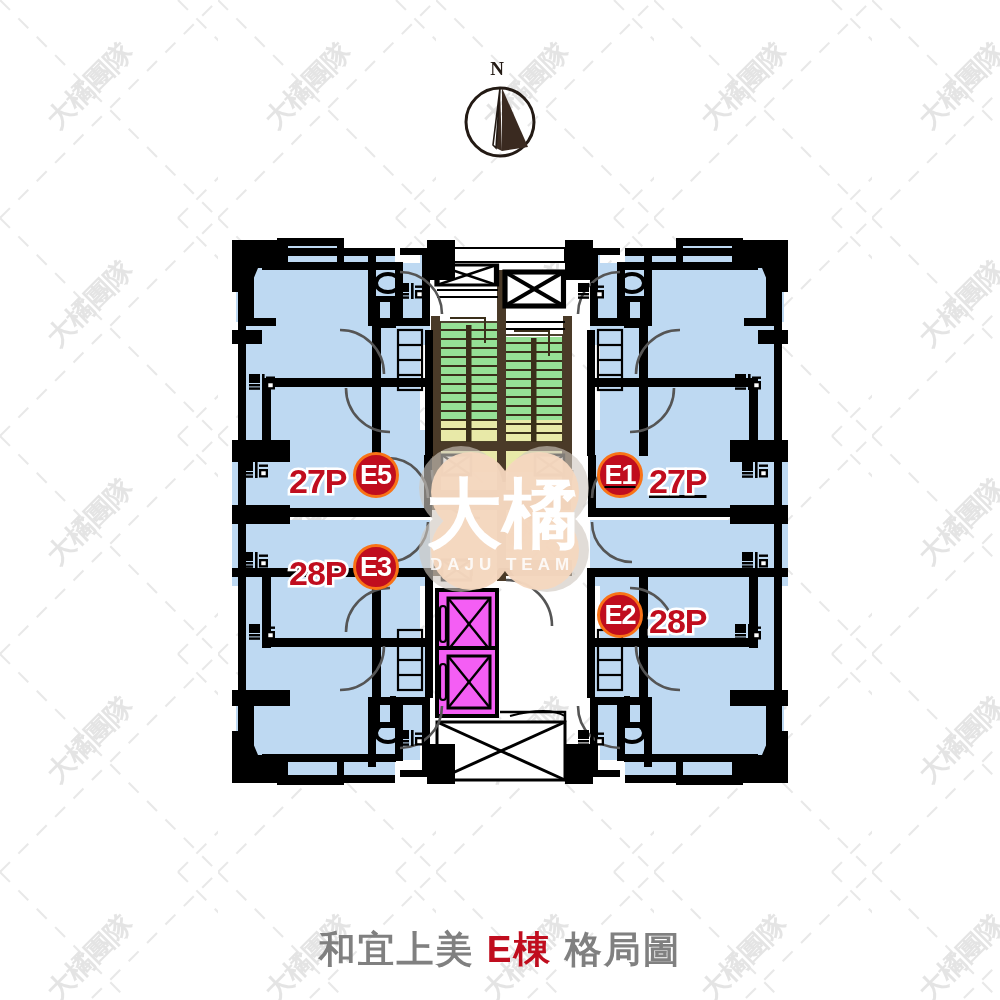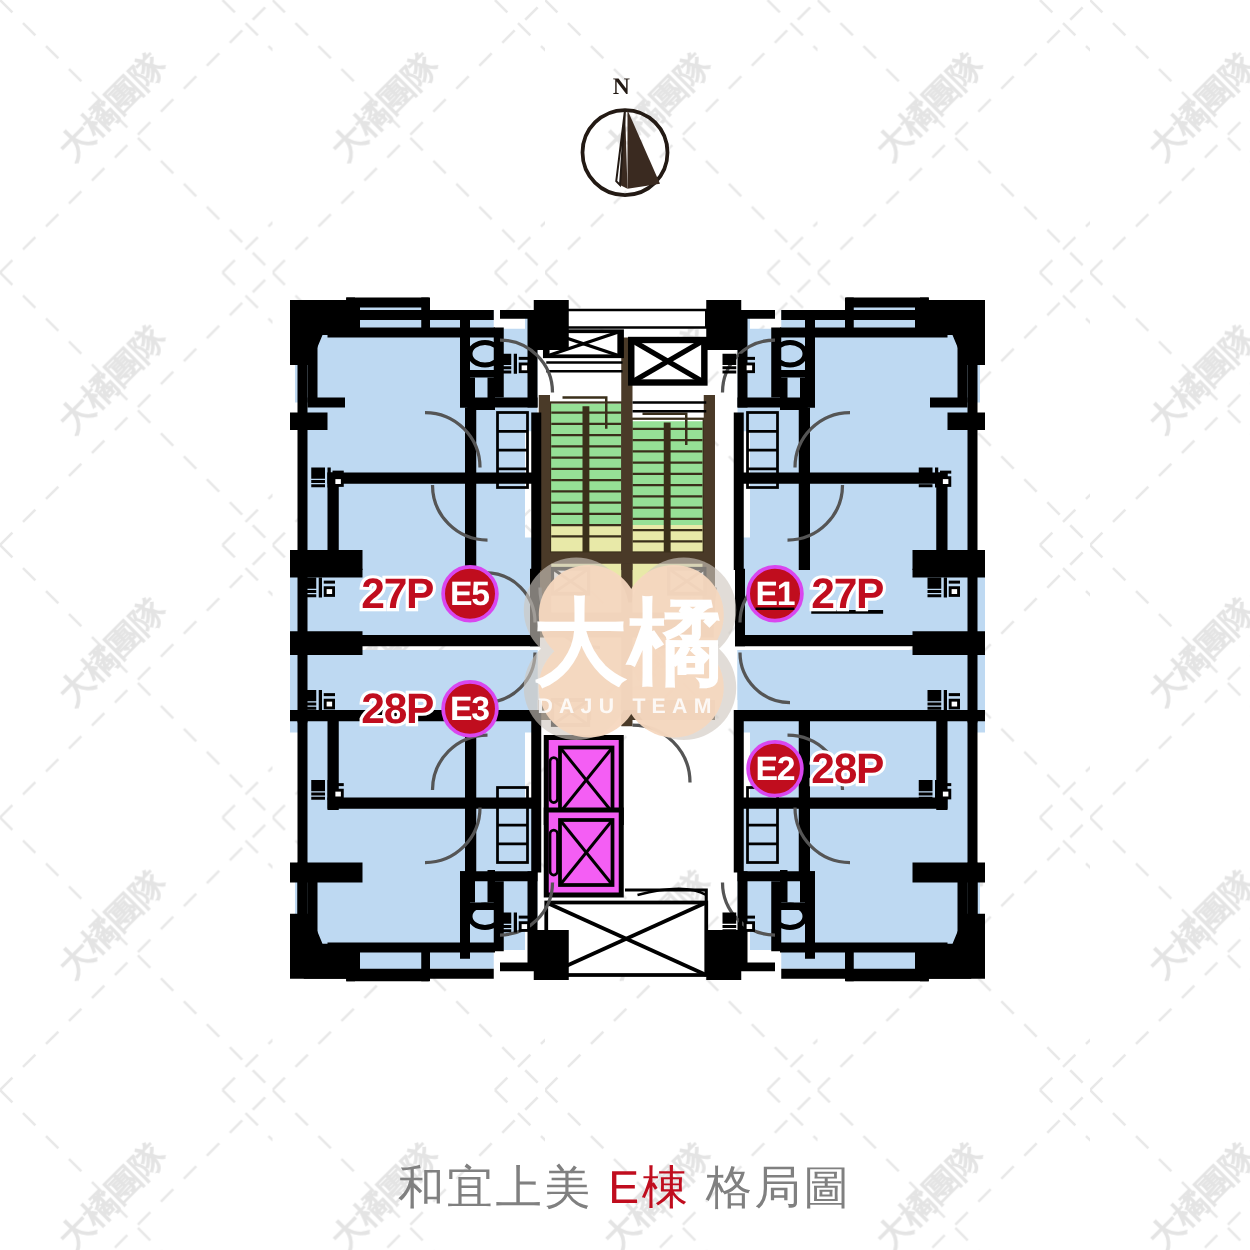--- a/index.html
+++ b/index.html
@@ -15,46 +15,46 @@
 
   
   #plan-stage{position:absolute;left:0;top:0;width:1000px;height:1000px;z-index:2;}
   #plan-stage svg{display:block;width:1000px;height:1000px;}
 
   
   #center-logo{position:absolute;left:399px;top:430px;width:210px;height:200px;z-index:3;pointer-events:none;}
   #center-logo svg{display:block;width:210px;height:200px;}
 
   
-  .unit-badge{position:absolute;z-index:6;display:flex;align-items:center;gap:6px;white-space:nowrap;}
+  .unit-badge{position:absolute;z-index:6;display:flex;align-items:flex-end;gap:6px;white-space:nowrap;}
   .unit-p{
     font-size:34px;font-weight:bold;color:#c00d1e;line-height:1;
     -webkit-text-stroke:5px #ffffff;paint-order:stroke fill;
     letter-spacing:-1px;
   }
   .unit-circ{
     width:46px;height:46px;border-radius:50%;background:#c00d1e;
-    border:3px solid #d946ef;box-sizing:border-box;
+    border:3px solid #f97316;box-sizing:border-box;
     display:flex;align-items:center;justify-content:center;
     color:#ffffff;font-size:27px;font-weight:bold;line-height:1;
     letter-spacing:-1px;
   }
   #badge-e5{left:289px;top:452px;}
   #badge-e3{left:289px;top:544px;}
   #badge-e1{left:597px;top:452px;text-decoration:underline;}
   #badge-e2{left:597px;top:544px;margin-top:48px;}
 
   
   #compass{position:absolute;left:455px;top:55px;width:90px;height:110px;z-index:5;}
   #compass svg{display:block;width:90px;height:110px;}
 
   
   #plan-title{
     position:absolute;left:0;top:925px;width:1000px;text-align:center;z-index:7;
-    font-size:37px;font-weight:normal;color:#808080;letter-spacing:2px;
+    font-size:37px;font-weight:bold;color:#808080;letter-spacing:2px;
   }
   #plan-title .hl{color:#c00d1e;}
   .tt{display:inline;}
 </style>
 </head>
 <body>
 
 <div id="wm-layer">
   <svg viewBox="0 0 1000 1000" xmlns="http://www.w3.org/2000/svg">
     <defs>

